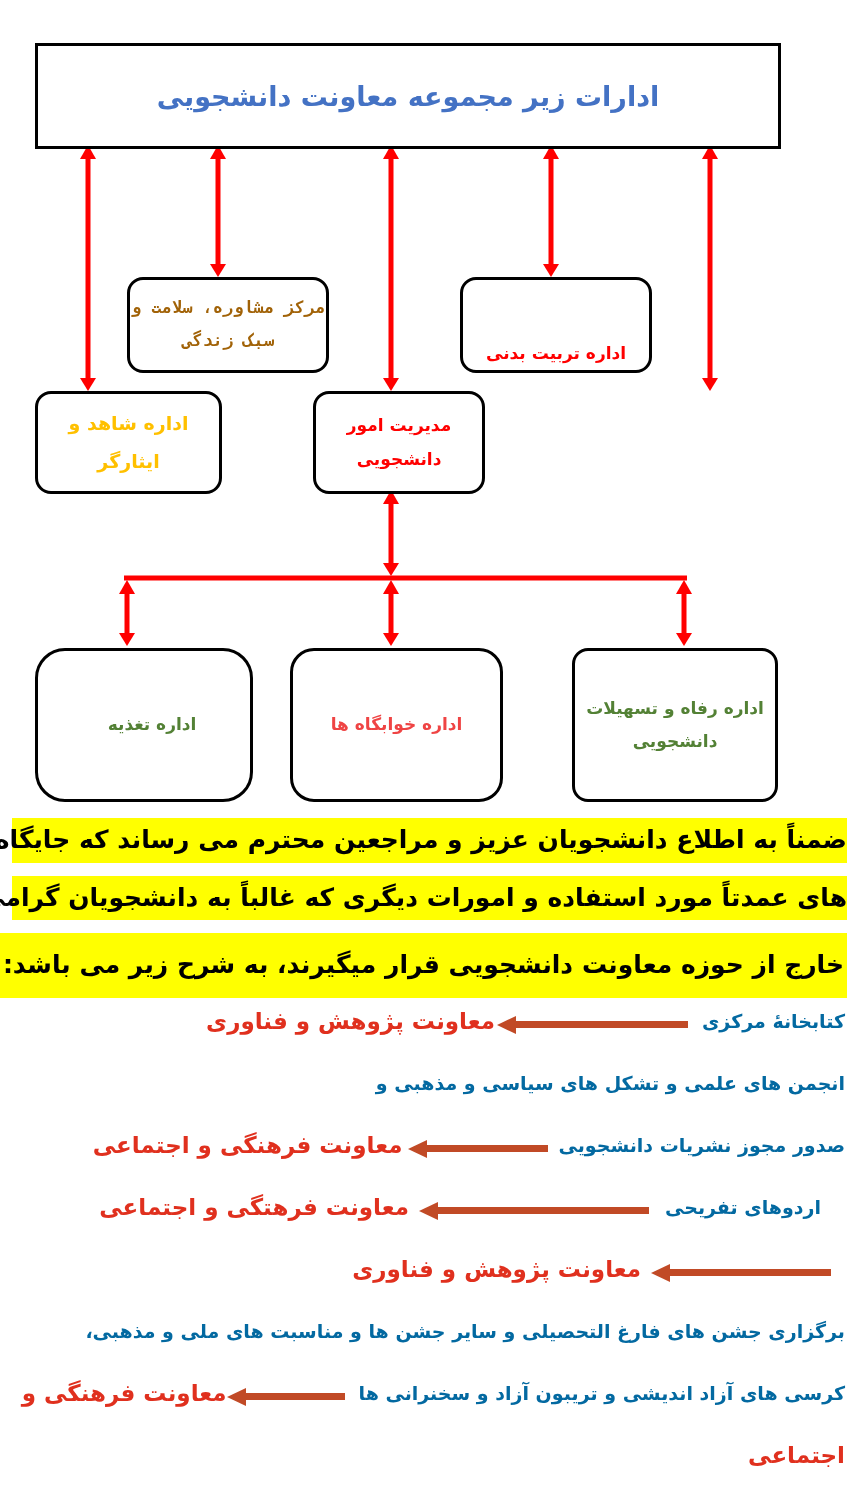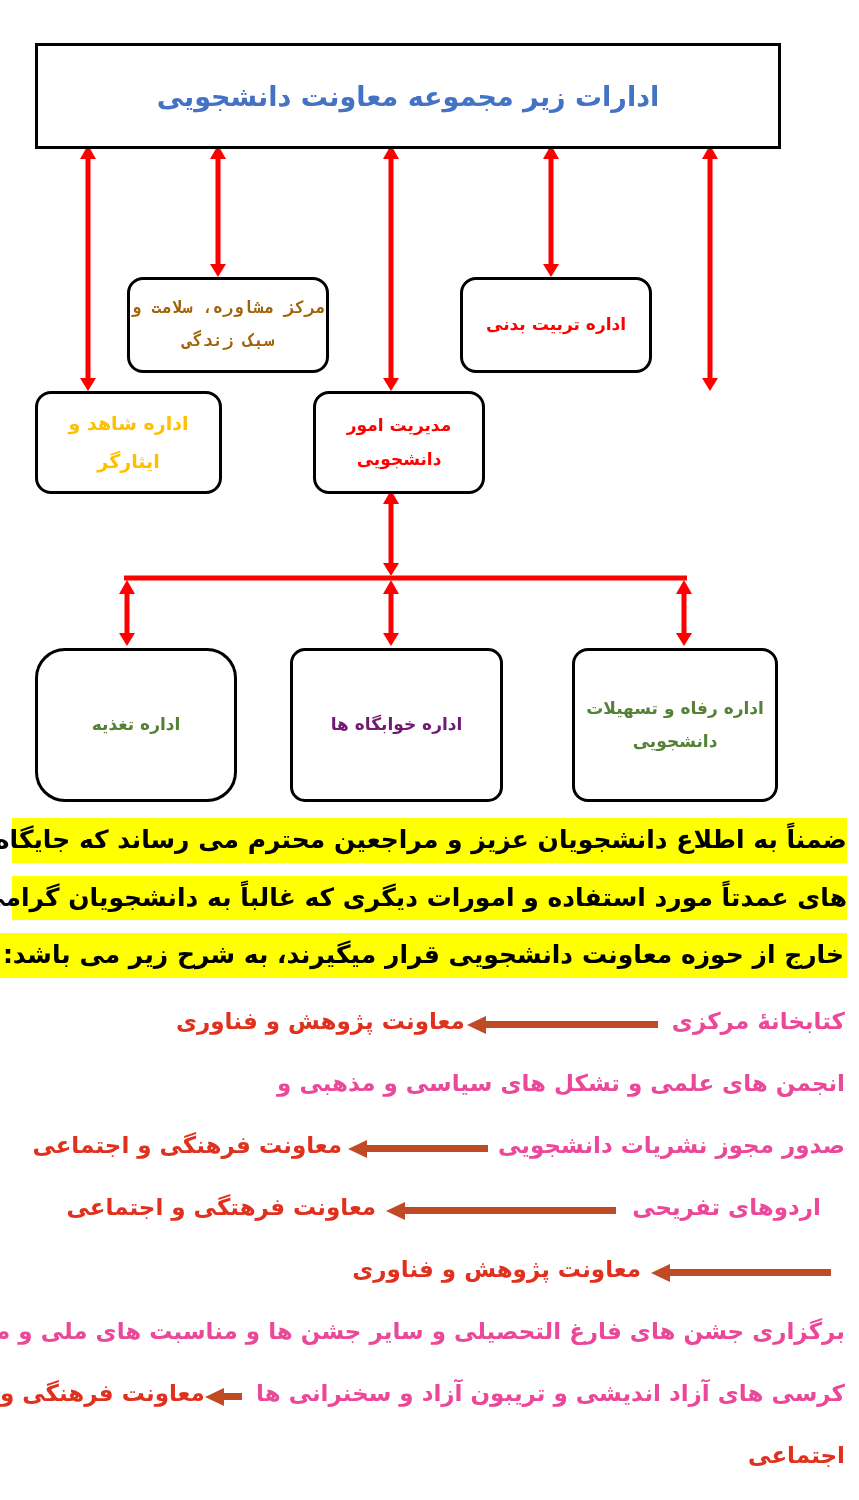--- a/index.html
+++ b/index.html
@@ -7,37 +7,37 @@
         font-family:"DejaVu Sans",sans-serif;}
   
   .title-box{position:absolute;left:35px;top:43px;width:740px;height:100px;
              border:3px solid #000;background:#fff;display:flex;align-items:center;justify-content:center;}
   .title-box span{color:#4472C4;font-size:27px;font-weight:bold;direction:rtl;text-align:center;}
   .obox{position:absolute;border:3px solid #000;border-radius:16px;background:#fff;
         display:flex;flex-direction:column;align-items:center;justify-content:center;
         text-align:center;font-weight:bold;direction:rtl;line-height:1.95;}
   .obox span{display:block;white-space:nowrap;}
   .b-counseling{left:127px;top:277px;width:196px;height:90px;font-size:17px;color:#a16207;font-family:Liberation Mono, monospace;}
-  .b-physical{left:460px;top:277px;width:186px;height:90px;font-size:17px;color:#FF0000;}
+  .b-physical{left:460px;top:277px;width:186px;height:90px;font-size:17px;color:#FF0000;justify-content:flex-end;}
   .b-shahed{left:35px;top:391px;width:181px;height:97px;font-size:19px;color:#FFC000;}
   .b-mgmt{left:313px;top:391px;width:166px;height:97px;font-size:17px;color:#FF0000;}
   .b-special{left:597px;top:391px;width:172px;height:97px;font-size:17px;color:#FFC000;}
-  .b-nutrition{left:35px;top:648px;width:196px;height:148px;font-size:17px;color:#538135;border-radius:30px;}
-  .b-dorm{left:290px;top:648px;width:207px;height:148px;font-size:17px;color:#701a75;border-radius:15px;}
+  .b-nutrition{left:35px;top:648px;width:196px;height:148px;font-size:17px;color:#538135;border-radius:30px;padding-left:16px;}
+  .b-dorm{left:290px;top:648px;width:207px;height:148px;font-size:17px;color:#ef4444;border-radius:24px;}
   .b-welfare{left:572px;top:648px;width:200px;height:148px;font-size:17px;color:#538135;border-radius:16px;}
   .arrows-svg{position:absolute;left:0;top:0;}
   
   .notice{position:absolute;left:12px;top:818px;width:835px;direction:rtl;text-align:right;}
   .notice .nline{display:block;width:fit-content;margin:0 0 13px auto;background:#FFFF00;
-                 color:#000;font-size:25px;font-weight:bold;line-height:1.38;padding:5px 3px;white-space:nowrap;}
+                 color:#000;font-size:25px;font-weight:bold;line-height:1.38;padding:15px 3px;white-space:nowrap;}
   .notice .nline.full{width:100%;padding:5px 0;}
   
   .refs{position:absolute;left:0;top:996px;right:14px;width:845px;direction:rtl;}
   .ref-row{display:flex;align-items:center;height:49px;margin-bottom:13px;direction:rtl;}
-  .svc{color:#ec4899;font-size:23px;font-weight:bold;white-space:nowrap;}
+  .svc{color:#0369a1;font-size:19px;font-weight:bold;white-space:nowrap;}
   .dep{color:#E0301E;font-size:23px;font-weight:bold;white-space:nowrap;}
   .harrow{display:inline-flex;align-items:center;direction:ltr;position:relative;top:4px;}
   .harrow .hhead{width:0;height:0;border-top:9px solid transparent;border-bottom:9px solid transparent;
                  border-right:19px solid #C14A26;}
   .harrow .hshaft{height:7px;background:#C14A26;flex:1;}
   .indent24{padding-right:24px;}
 </style>
 </head>
 <body>
 

